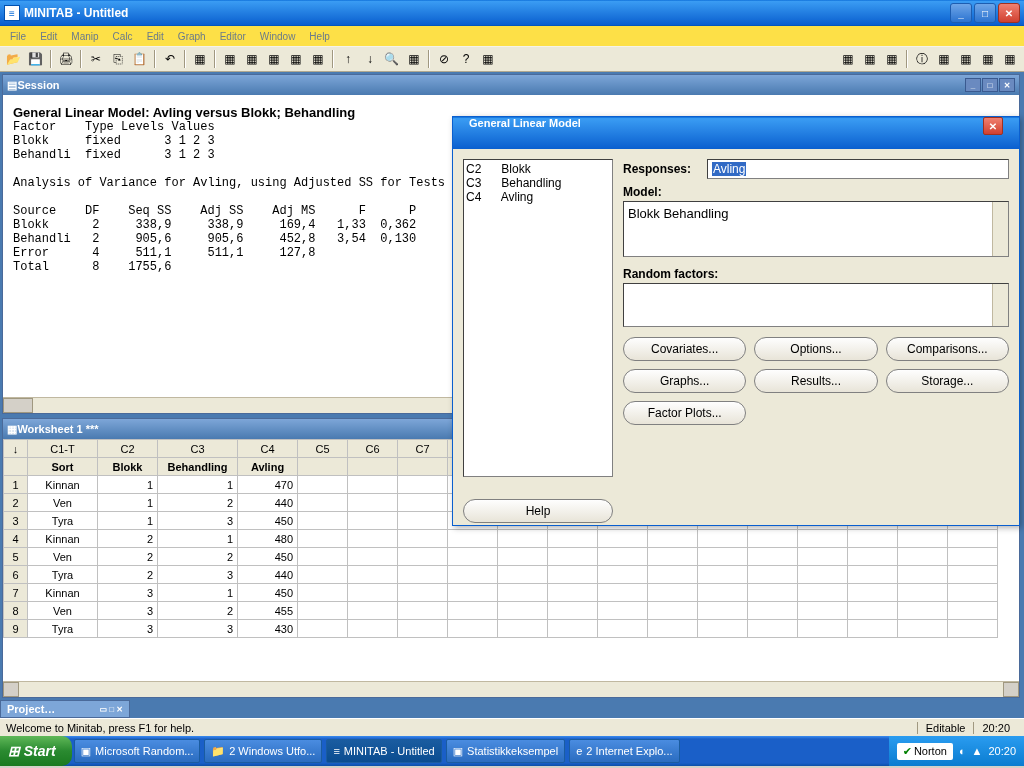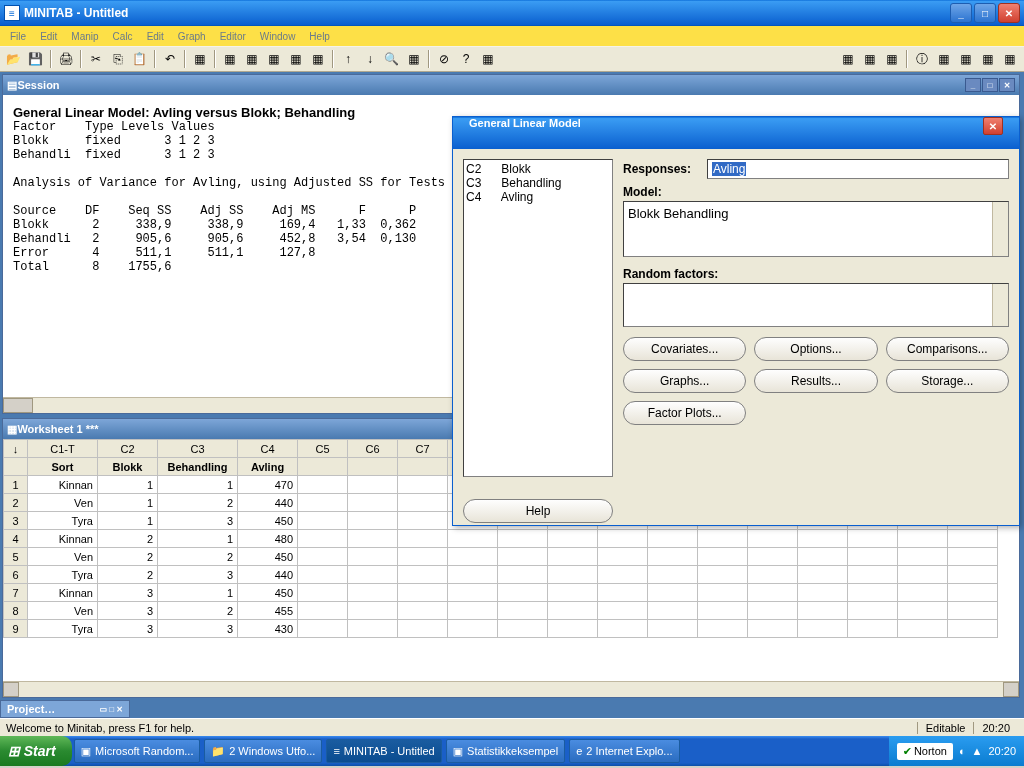--- a/index.html
+++ b/index.html
@@ -99,21 +99,21 @@
 .session-body .h { font-family: Verdana, Arial; font-weight: bold; font-size: 13px; margin-bottom: 0; display:block;}
 .scrollbar-h { height: 16px; background: #ece9d8; border-top: 1px solid #c0b8a0; display:flex;}
 .scrollbar-h .thumb { width: 30px; background: #d4d0c8; border:1px solid #a09880;}
 .worksheet-body { background: white; flex: 1; overflow: hidden; }
 .ws-table { border-collapse: collapse; font-size: 11px; }
 .ws-table th, .ws-table td { border: 1px solid #c0c0c0; padding: 2px 4px; text-align: right; height: 18px; }
 .ws-table th { background: #ece9d8; font-weight: normal; }
 .ws-table .rh { background: #ece9d8; text-align: center; width: 24px; }
 .ws-table .cn { background: #ece9d8; text-align: center; }
 .ws-table .nm { background: #ece9d8; text-align: center; font-weight: bold; }
-.ws-table td.tl { text-align: right; }
+.ws-table td.tl { text-align: center; }
 .projline { position:absolute; bottom:0; left:0; height:18px; background: #7da6d8; color:white;font-weight:bold;font-size:11px;display:flex;align-items:center;padding:0 6px; width:130px; border:1px solid #4a6a9a;}
 .statusbar { height: 18px; background: #ece9d8; border-top: 1px solid #fff; display: flex; align-items: center; padding: 0 6px; font-size: 11px; }
 .statusbar .sf { flex: 1; }
 .statusbar .sb { border-left: 1px solid #a09880; padding: 0 8px; }
 .taskbar {
   height: 30px;
   background: linear-gradient(to bottom, #3a8cf0, #1a5fc8 10%, #1a5fc8 90%, #0a4fa8);
   display: flex;
   align-items: center;
 }

